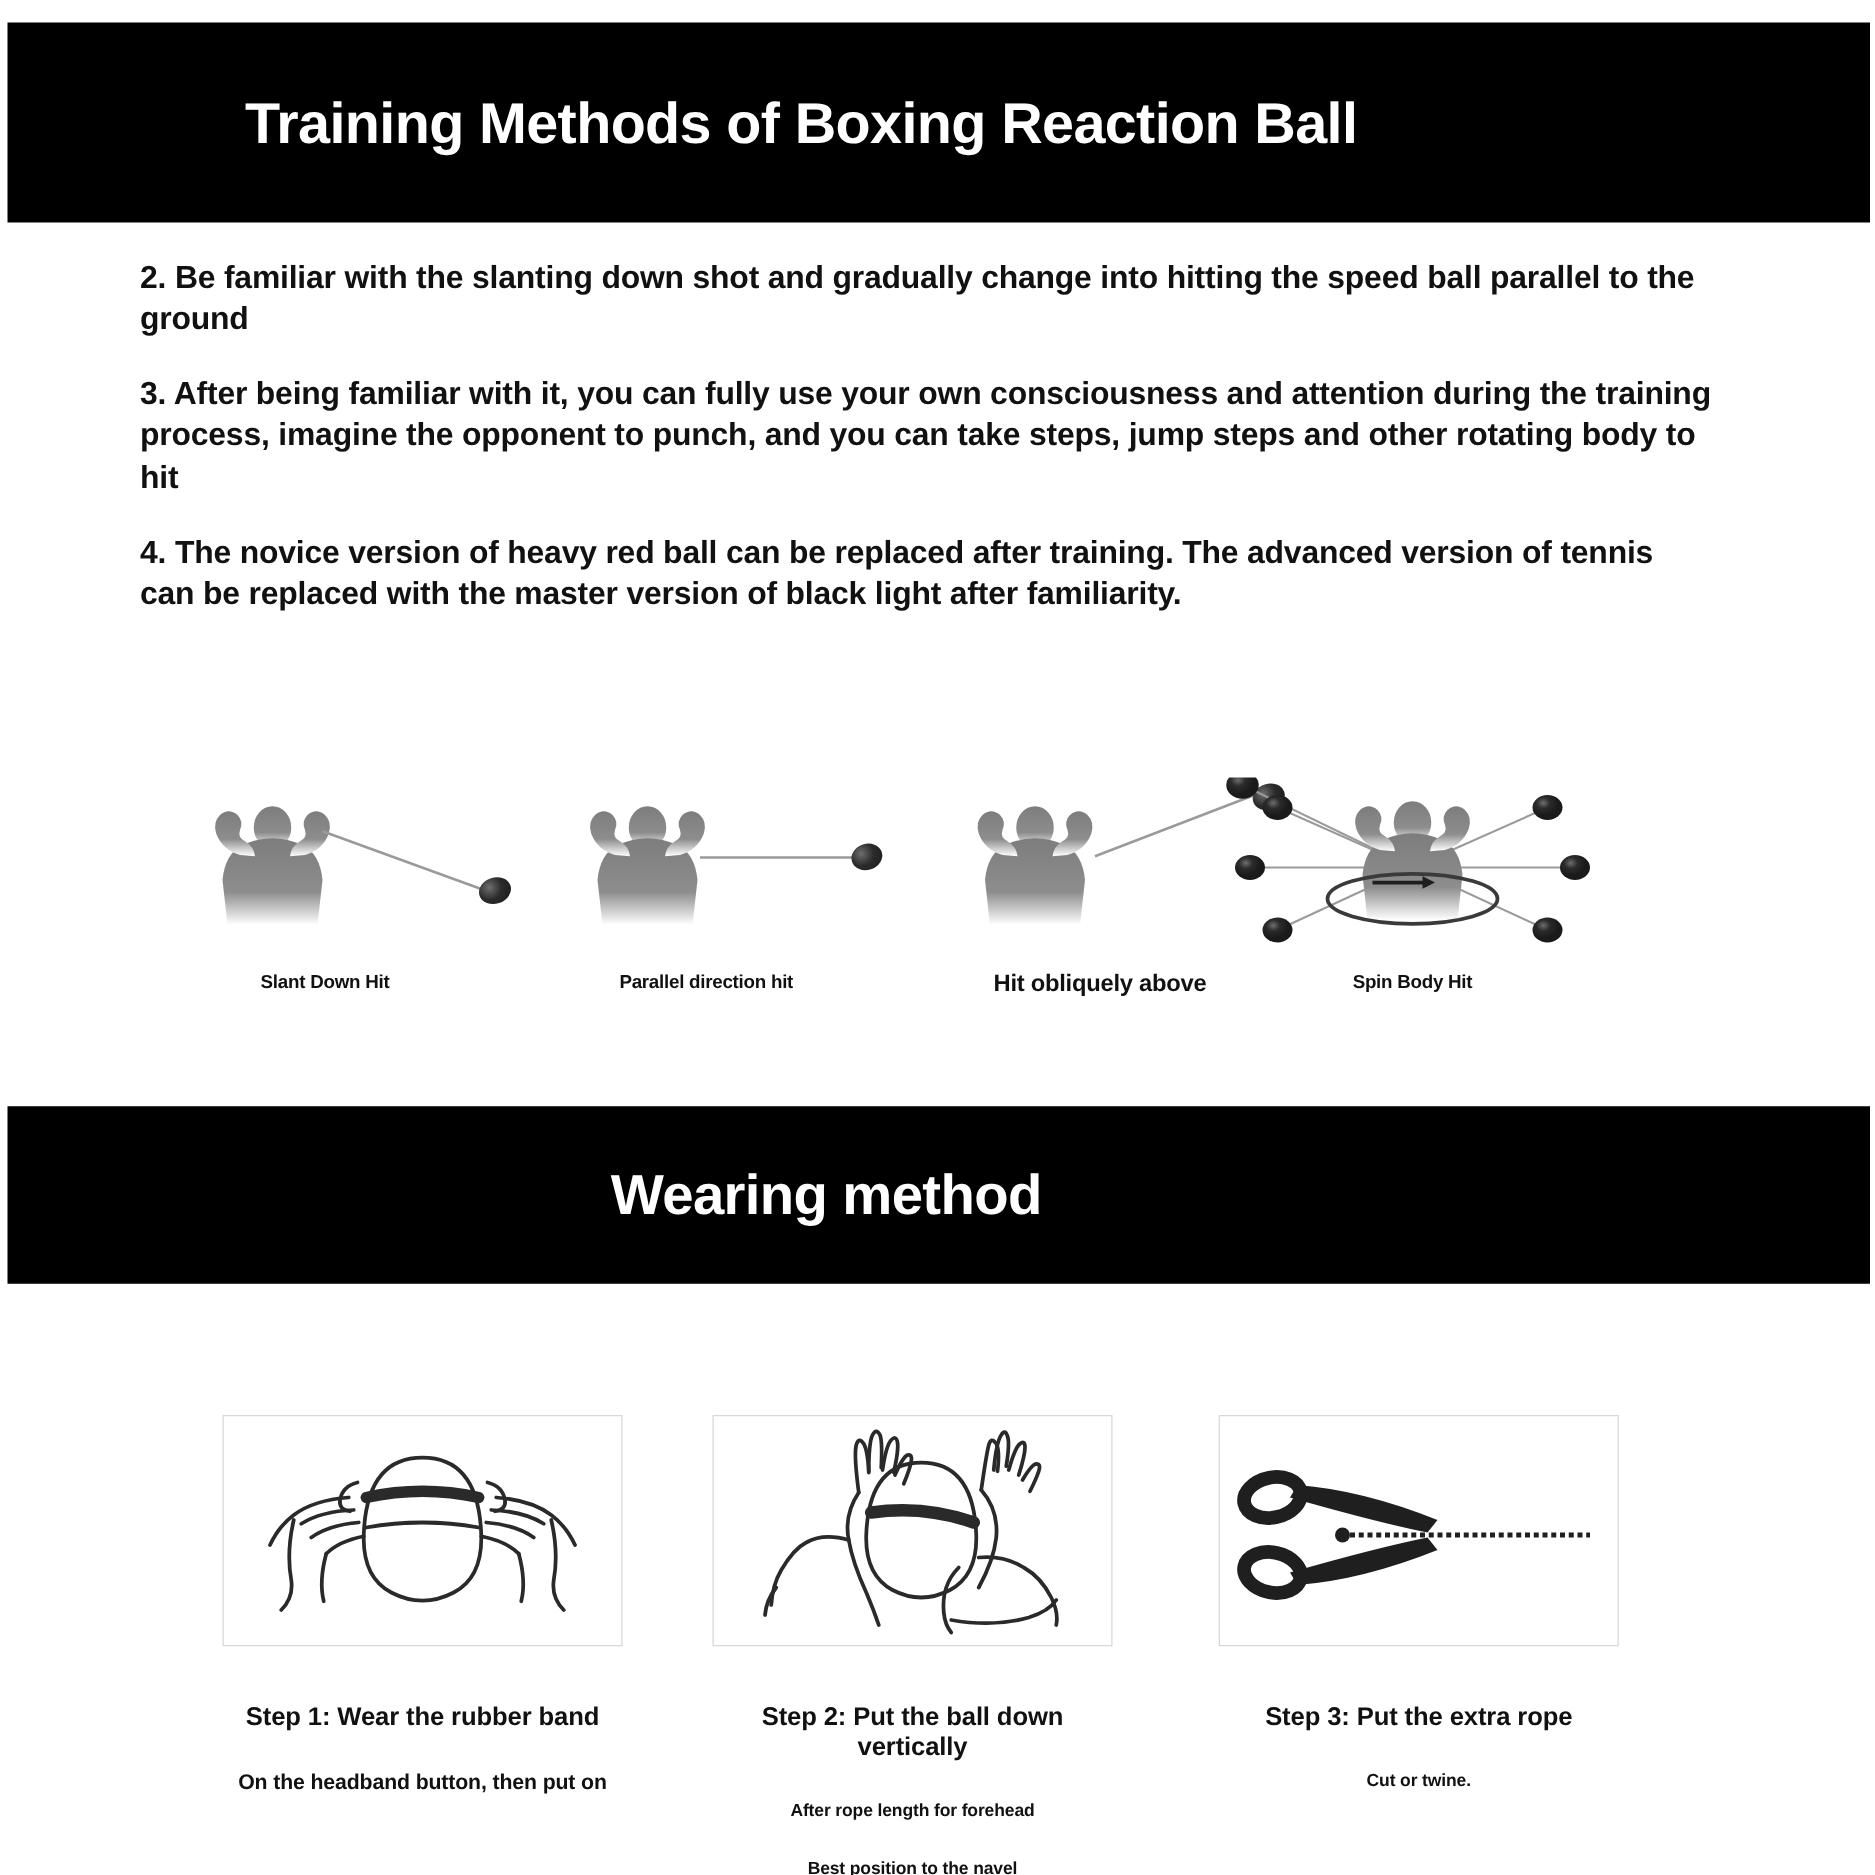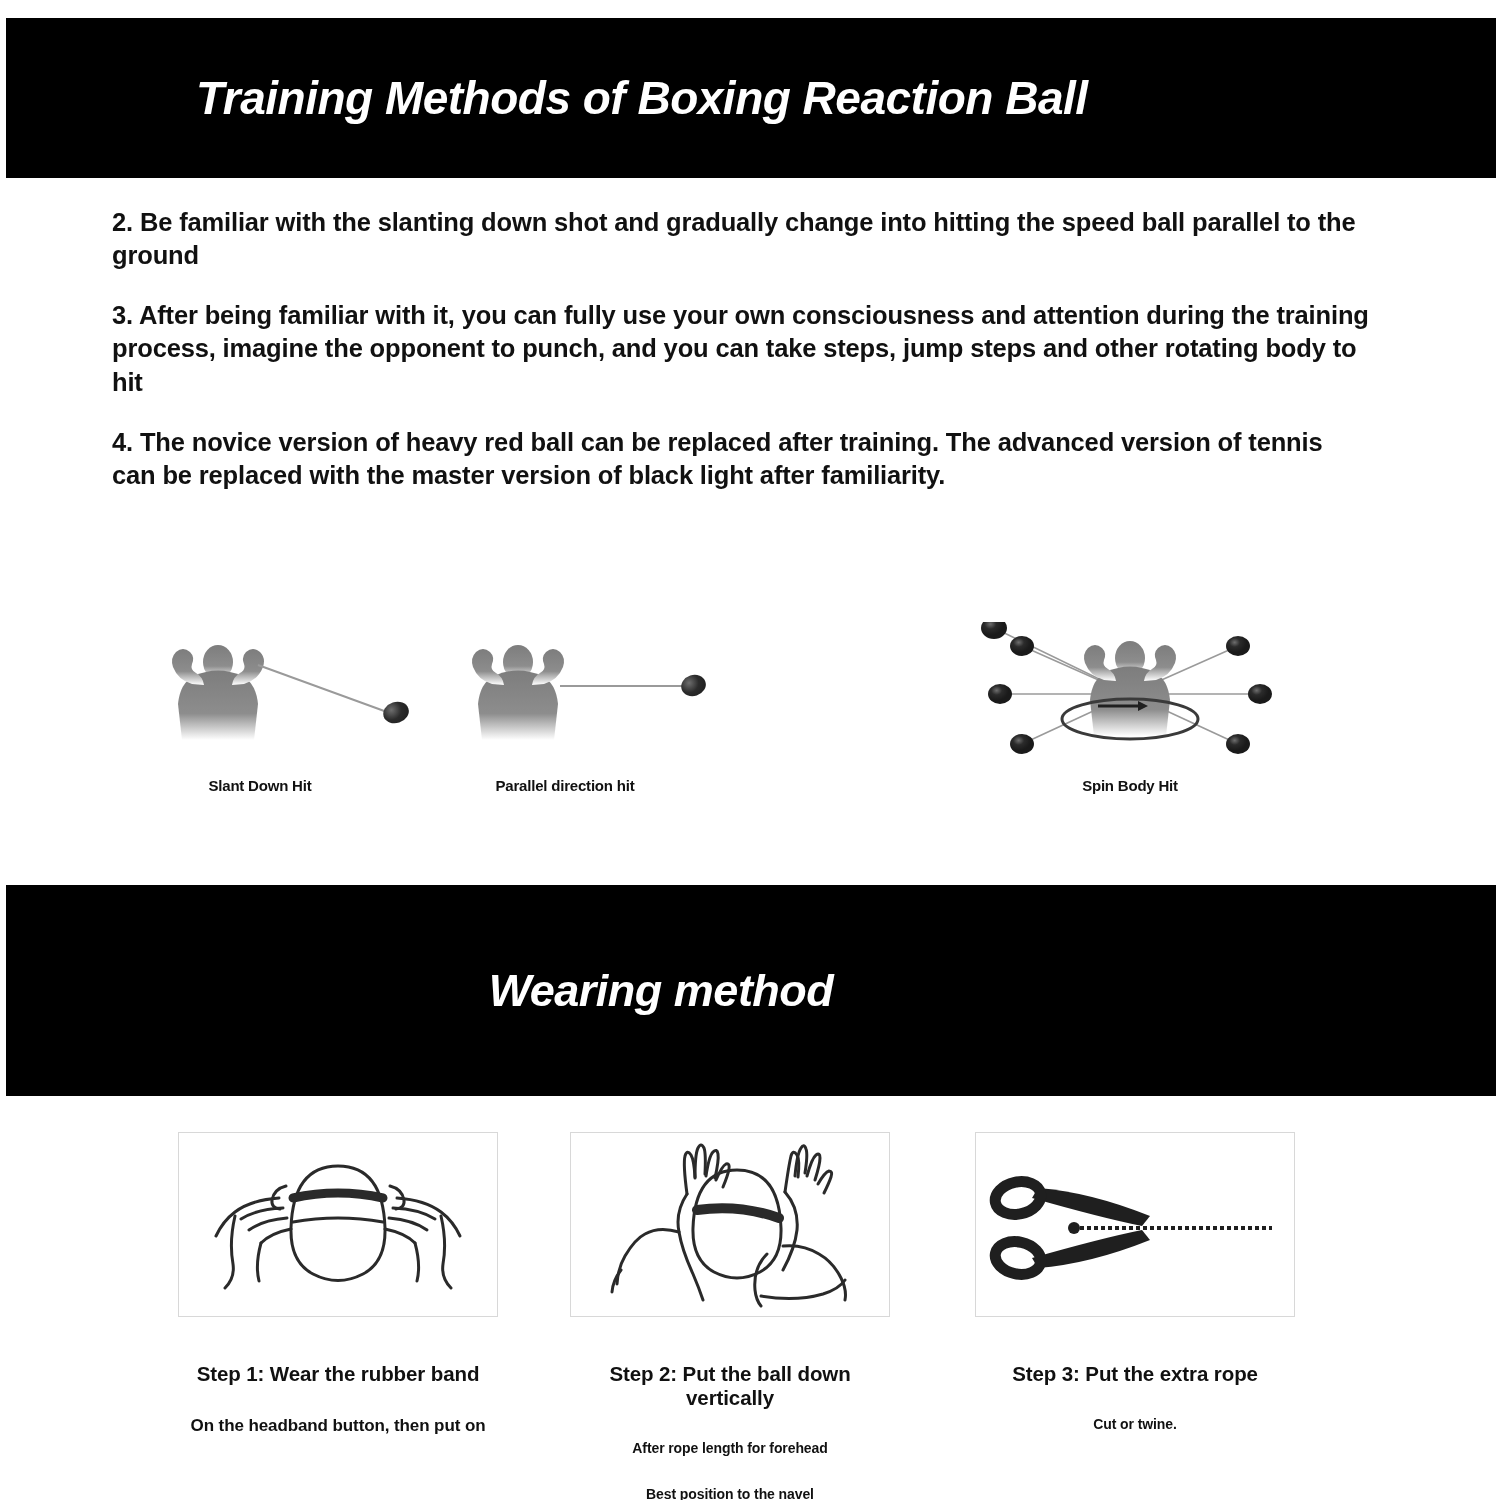--- a/index.html
+++ b/index.html
@@ -26,36 +26,35 @@
     width: 1490px;
     background: #000000;
     display: flex;
     align-items: center;
   }
   .banner-title {
     color: #ffffff;
     font-weight: bold;
     letter-spacing: -0.5px;
     white-space: nowrap;
-    font-style: italic;
   }
 
   #banner-top {
     top: 18px;
     height: 160px;
     justify-content: flex-start;
     padding-left: 190px;
   }
   #banner-top .banner-title {
     font-size: 46px;
   }
 
   #banner-mid {
     top: 885px;
-    height: 211px;
+    height: 142px;
     justify-content: center;
     padding-right: 180px;
   }
   #banner-mid .banner-title {
     font-size: 45px;
   }
 
   
   .methods {
     position: absolute;
@@ -216,20 +215,42 @@
             <path d="M44,44 q-14,-4 -19,-17 q-3,-9 3,-15 q7,-6 14,0 q5,5 2,12 q-2,6 4,9 q7,4 8,12 z"></path>
             <path d="M96,44 q14,-4 19,-17 q3,-9 -3,-15 q-7,-6 -14,0 q-5,5 -2,12 q2,6 -4,9 q-7,4 -8,12 z"></path>
           </g>
         </svg>
         <div class="cord" style="left:160px; top:63px; width:125px;"></div>
         <div class="ball" style="left:281px; top:53px; width:25px; height:21px;"></div>
       </div>
       <div class="hit-label">Parallel direction hit</div>
     </div>
 
+    <div class="hit-cell" style="left:730px; width:300px;">
+      <div class="hit-art">
+        <svg class="boxer" style="left:28px; top:18px;" width="140" height="100" viewBox="0 0 140 100">
+          <defs>
+            <linearGradient id="gfadeC" x1="0" y1="0" x2="0" y2="1">
+              <stop offset="0%" stop-color="#7d7d7d"></stop>
+              <stop offset="62%" stop-color="#8d8d8d"></stop>
+              <stop offset="100%" stop-color="#ffffff"></stop>
+            </linearGradient>
+          </defs>
+          <g fill="url(#gfadeC)">
+            <ellipse cx="70" cy="22" rx="15" ry="17"></ellipse>
+            <path d="M46,36 q24,-11 48,0 q14,7 16,28 l-4,36 l-72,0 l-4,-36 q2,-21 16,-28 z"></path>
+            <path d="M44,44 q-14,-4 -19,-17 q-3,-9 3,-15 q7,-6 14,0 q5,5 2,12 q-2,6 4,9 q7,4 8,12 z"></path>
+            <path d="M96,44 q14,-4 19,-17 q3,-9 -3,-15 q-7,-6 -14,0 q-5,5 -2,12 q2,6 -4,9 q-7,4 -8,12 z"></path>
+          </g>
+        </svg>
+        <div class="cord" style="left:146px; top:62px; width:140px; transform:rotate(-21deg);"></div>
+        <div class="ball" style="left:272px; top:5px; width:26px; height:21px;"></div>
+      </div>
+      <div class="hit-label small">Hit obliquely above</div>
+    </div>
 
     <div class="hit-cell" style="left:980px; width:300px;">
       <div class="hit-art">
         <svg style="position:absolute; left:0; top:0;" width="300" height="150" viewBox="0 0 300 150">
           <defs>
             <linearGradient id="gfadeD" x1="0" y1="0" x2="0" y2="1">
               <stop offset="0%" stop-color="#7d7d7d"></stop>
               <stop offset="62%" stop-color="#8d8d8d"></stop>
               <stop offset="100%" stop-color="#ffffff"></stop>
             </linearGradient>

